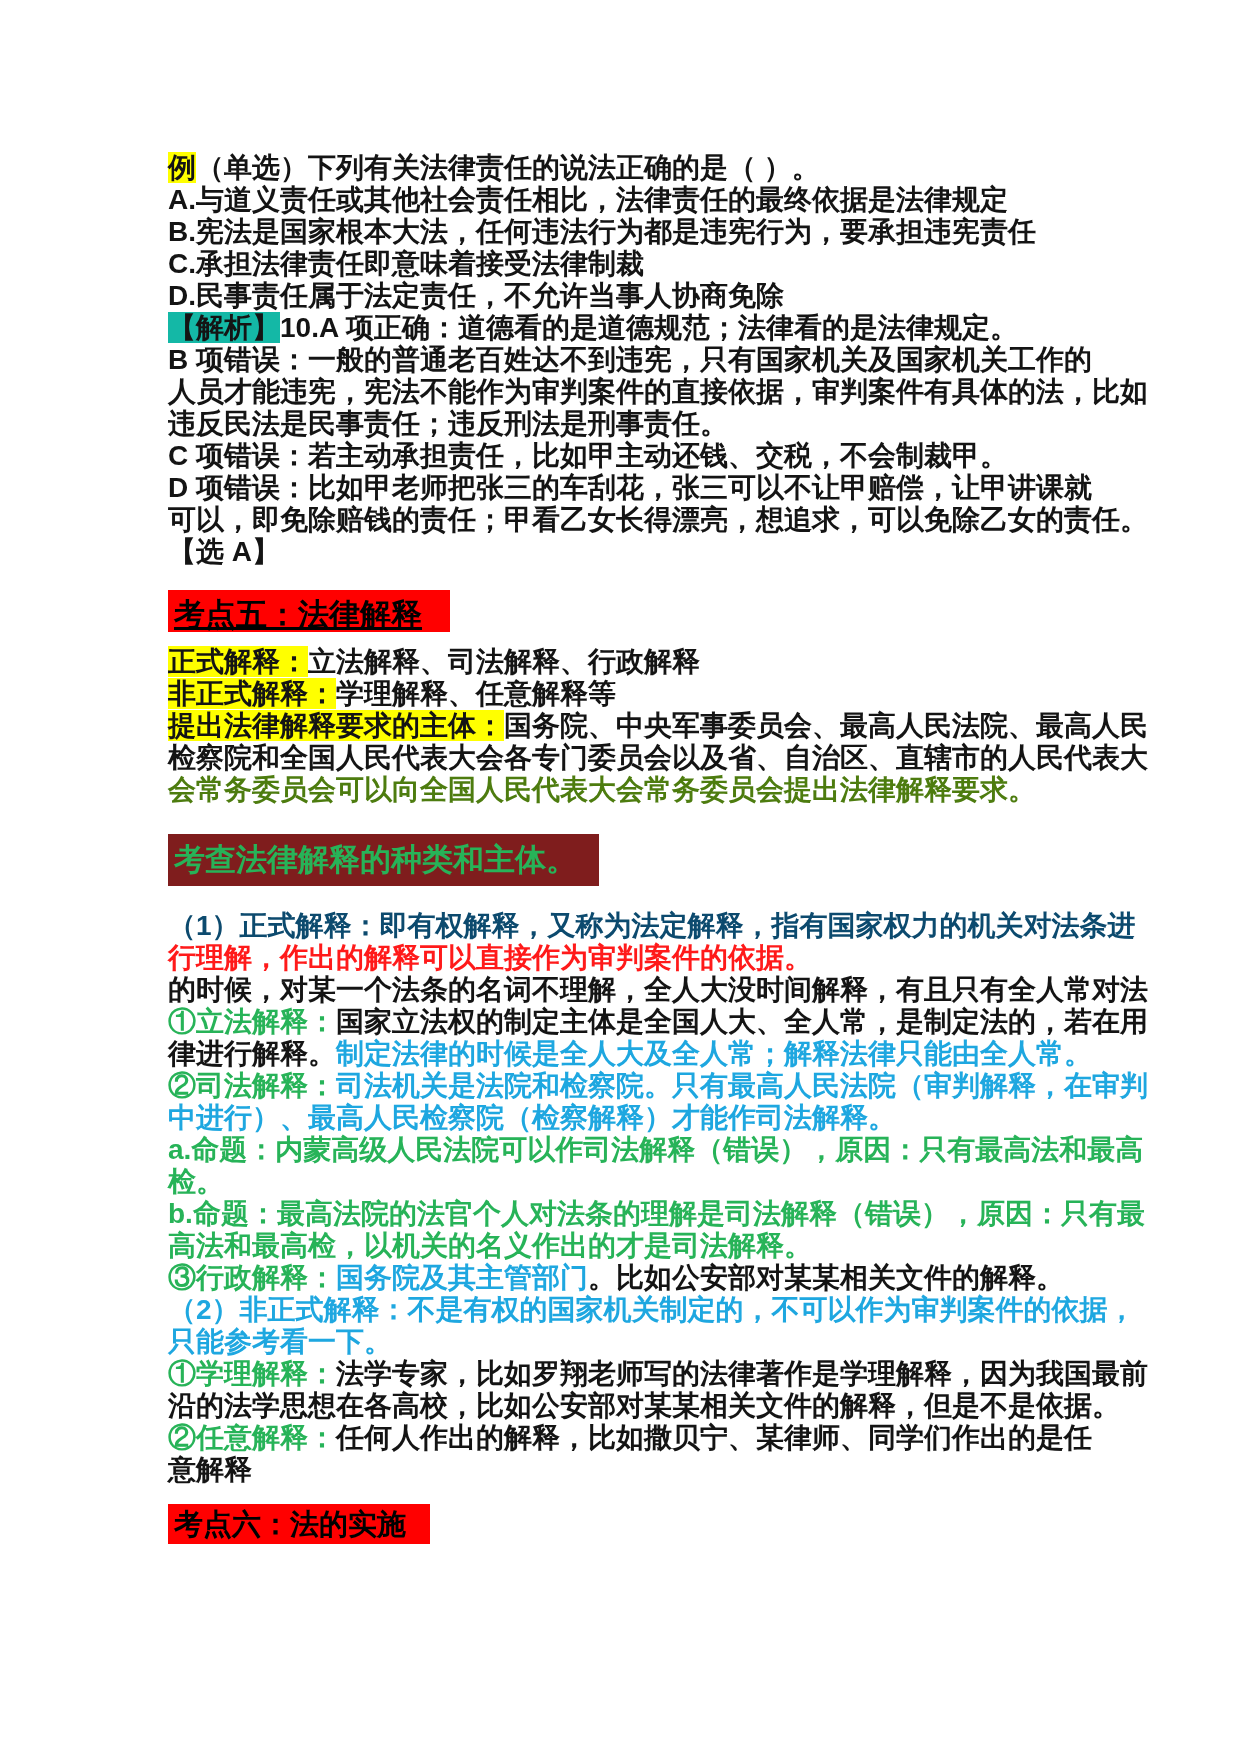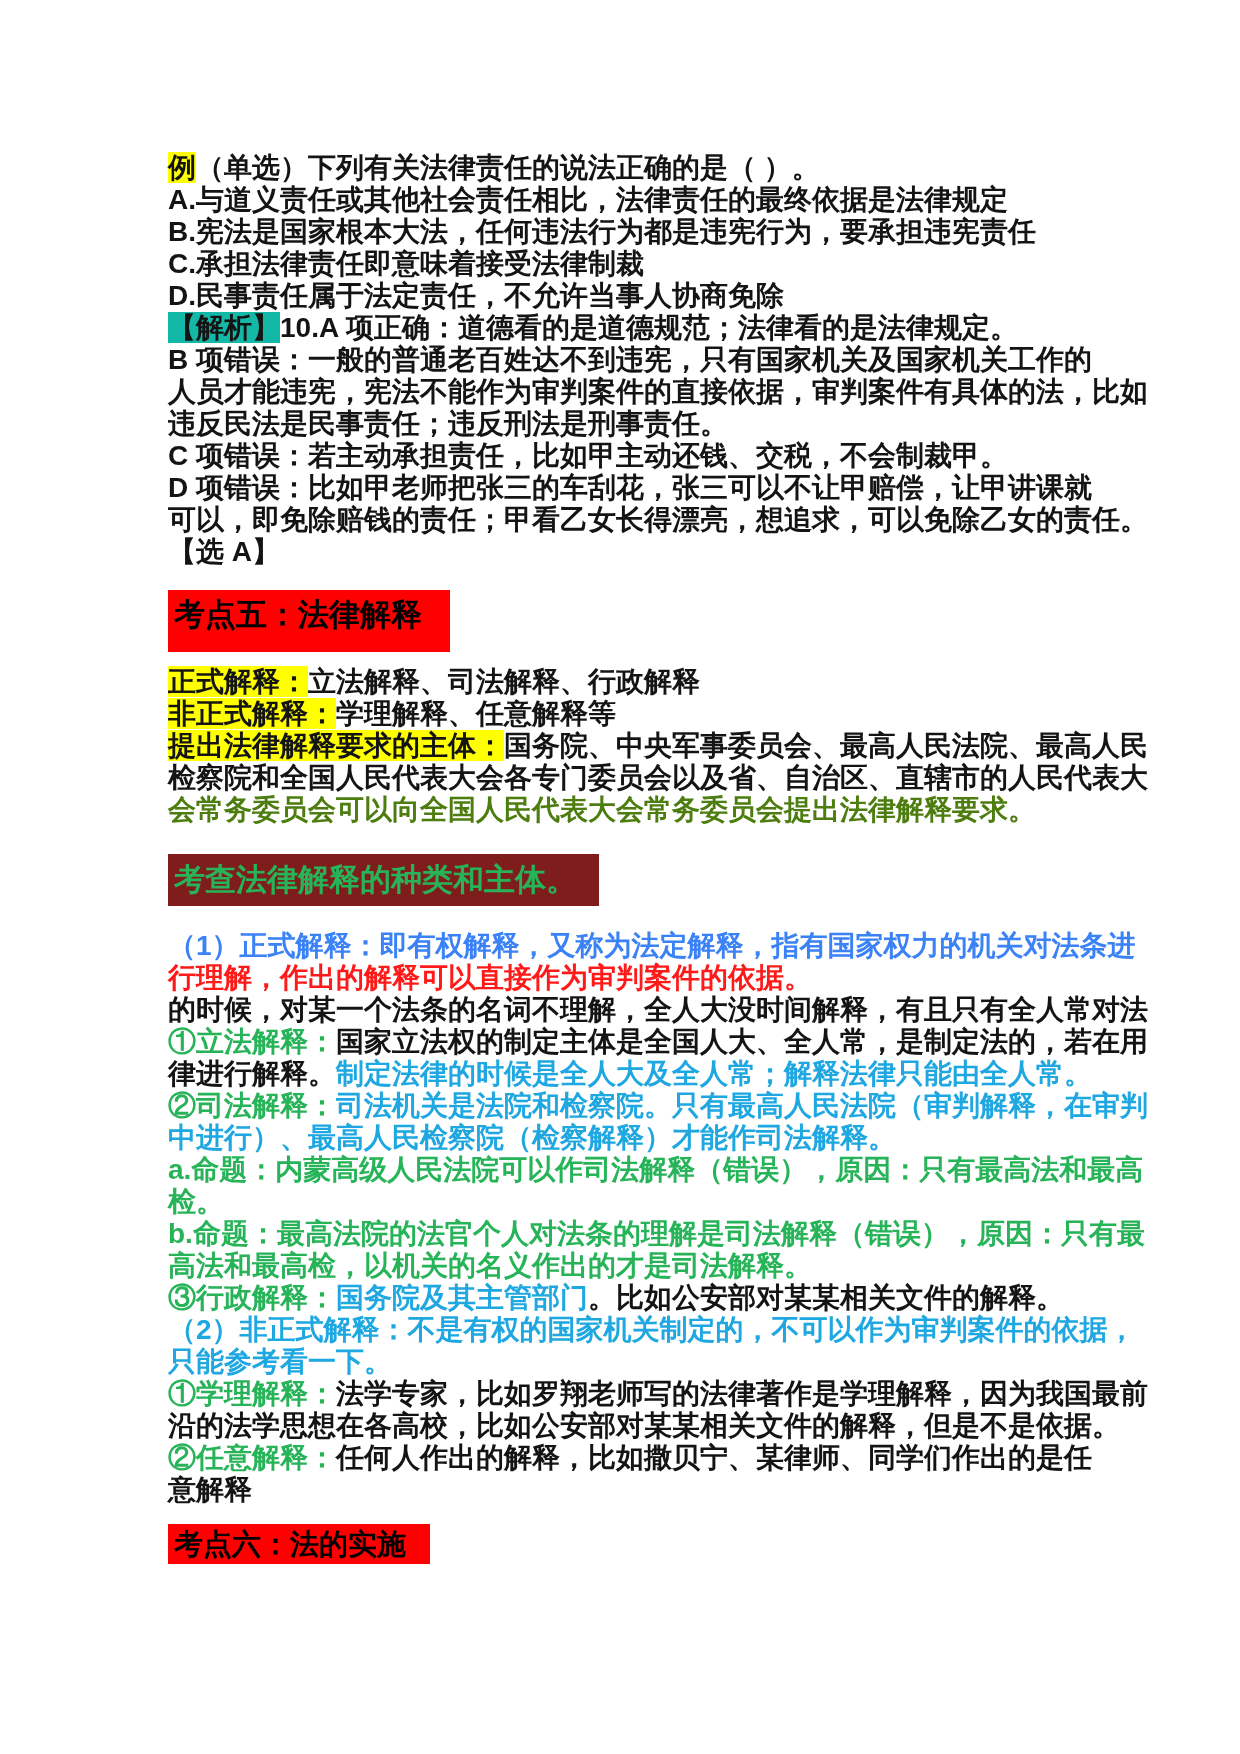--- a/index.html
+++ b/index.html
@@ -21,21 +21,21 @@
     letter-spacing: 0;
   }
   .line span { white-space: nowrap; }
   .gap { width: 100%; }
   .banner { line-height: 0; }
   .banner > span {
     display: inline-block;
     font-size: 31px;
     line-height: 34px;
   }
-  .banner-tall > span { padding: 8px 28px 20px 6px; }
+  .banner-tall > span { padding: 8px 28px 0 6px; text-decoration: underline; }
   .banner-slim > span { padding: 3px 24px 3px 6px; font-size: 29px; line-height: 34px; }
   .banner-yellow > span { padding: 9px 22px 9px 6px; }
 </style>
 </head>
 <body>
 
 <div class="page">
   <div>
       <div class="line"><span style="color: rgb(20, 20, 20); background-color: rgb(255, 255, 0);">例</span><span style="color: rgb(20, 20, 20);">（单选）下列有关法律责任的说法正确的是（ ）。</span></div>
       <div class="line"><span style="color: rgb(20, 20, 20);">A.与道义责任或其他社会责任相比，法律责任的最终依据是法律规定</span></div>
@@ -54,21 +54,21 @@
       <div class="banner banner-tall"><span style="background-color: rgb(255, 0, 0); color: rgb(0, 0, 0);">考点五：法律解释</span></div>
       <div class="gap" style="height: 14px;"></div>
       <div class="line"><span style="color: rgb(20, 20, 20); background-color: rgb(255, 255, 0);">正式解释：</span><span style="color: rgb(20, 20, 20);">立法解释、司法解释、行政解释</span></div>
       <div class="line"><span style="color: rgb(20, 20, 20); background-color: rgb(255, 255, 0);">非正式解释：</span><span style="color: rgb(20, 20, 20);">学理解释、任意解释等</span></div>
       <div class="line"><span style="color: rgb(20, 20, 20); background-color: rgb(255, 255, 0);">提出法律解释要求的主体：</span><span style="color: rgb(20, 20, 20);">国务院、中央军事委员会、最高人民法院、最高人民</span></div>
       <div class="line"><span style="color: rgb(20, 20, 20);">检察院和全国人民代表大会各专门委员会以及省、自治区、直辖市的人民代表大</span></div>
       <div class="line"><span style="color: #4d7c0f;">会常务委员会可以向全国人民代表大会常务委员会提出法律解释要求。</span></div>
       <div class="gap" style="height: 28px;"></div>
       <div class="banner banner-yellow"><span style="background-color: #7f1d1d; color: rgb(39, 179, 88);">考查法律解释的种类和主体。</span></div>
       <div class="gap" style="height: 24px;"></div>
-      <div class="line"><span style="color: #3b82f6;">（1）正式解释：即有权解释，又称为法定解释，指有国家权力的机关对法条进</span></div>
+      <div class="line"><span style="color: #0c4a6e;">（1）正式解释：即有权解释，又称为法定解释，指有国家权力的机关对法条进</span></div>
       <div class="line"><span style="color: rgb(255, 26, 26);">行理解，作出的解释可以直接作为审判案件的依据。</span></div>
       <div class="line"><span style="color: rgb(20, 20, 20);">的时候，对某一个法条的名词不理解，全人大没时间解释，有且只有全人常对法</span></div>
       <div class="line"><span style="color: rgb(39, 179, 88);">①立法解释：</span><span style="color: rgb(20, 20, 20);">国家立法权的制定主体是全国人大、全人常，是制定法的，若在用</span></div>
       <div class="line"><span style="color: rgb(20, 20, 20);">律进行解释。</span><span style="color: rgb(30, 167, 224);">制定法律的时候是全人大及全人常；解释法律只能由全人常。</span></div>
       <div class="line"><span style="color: rgb(39, 179, 88);">②司法解释：</span><span style="color: rgb(30, 167, 224);">司法机关是法院和检察院。只有最高人民法院（审判解释，在审判</span></div>
       <div class="line"><span style="color: rgb(30, 167, 224);">中进行）、最高人民检察院（检察解释）才能作司法解释。</span></div>
       <div class="line"><span style="color: rgb(39, 179, 88);">a.命题：内蒙高级人民法院可以作司法解释（错误），原因：只有最高法和最高</span></div>
       <div class="line"><span style="color: rgb(39, 179, 88);">检。</span></div>
       <div class="line"><span style="color: rgb(39, 179, 88);">b.命题：最高法院的法官个人对法条的理解是司法解释（错误），原因：只有最</span></div>
       <div class="line"><span style="color: rgb(39, 179, 88);">高法和最高检，以机关的名义作出的才是司法解释。</span></div>

